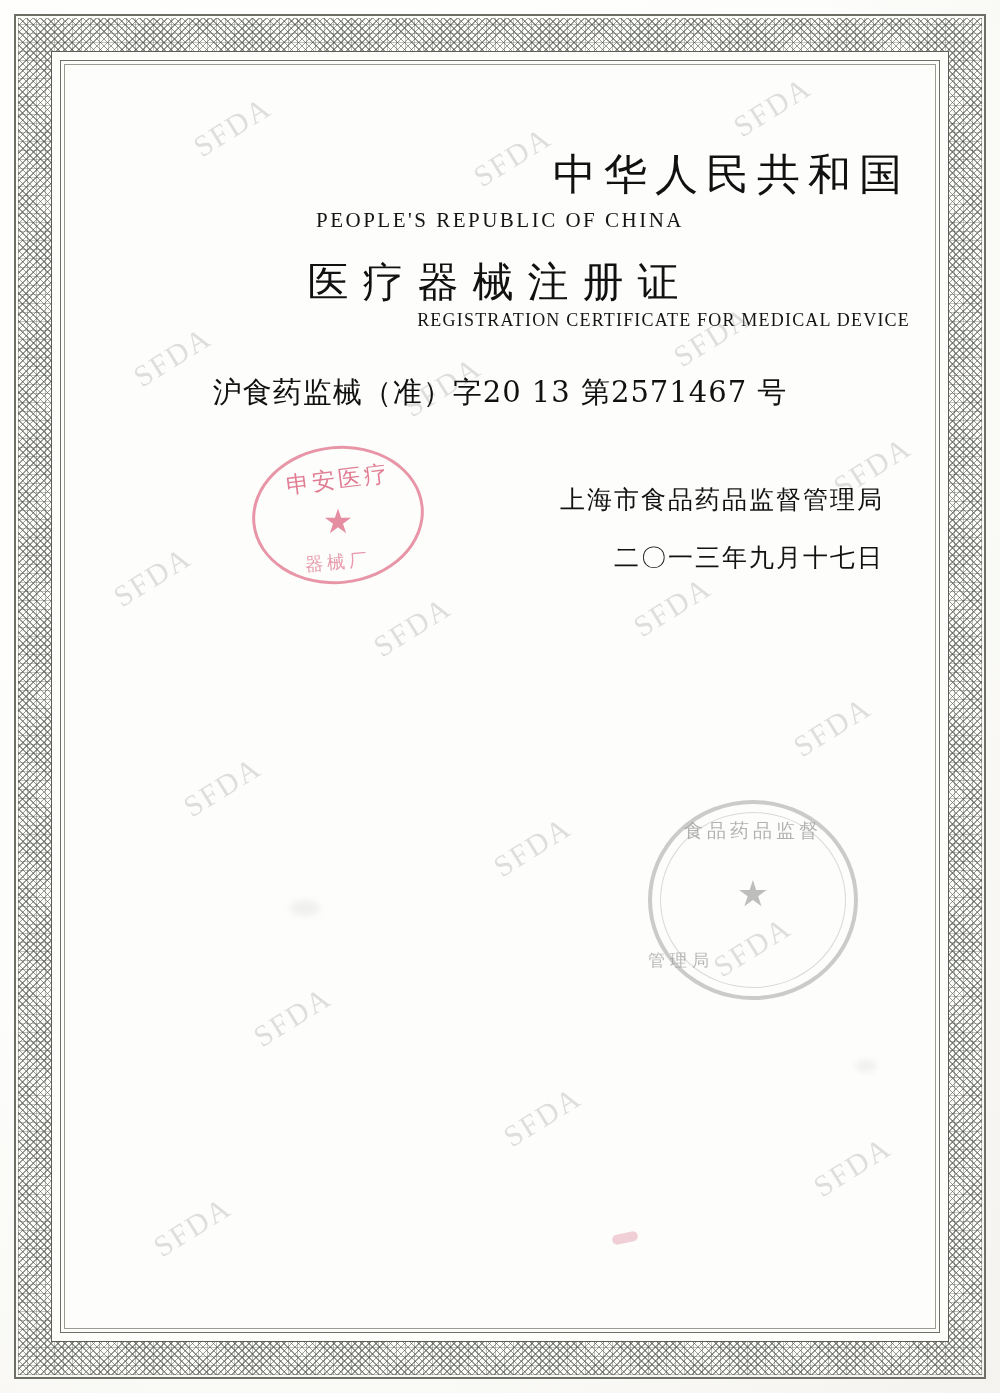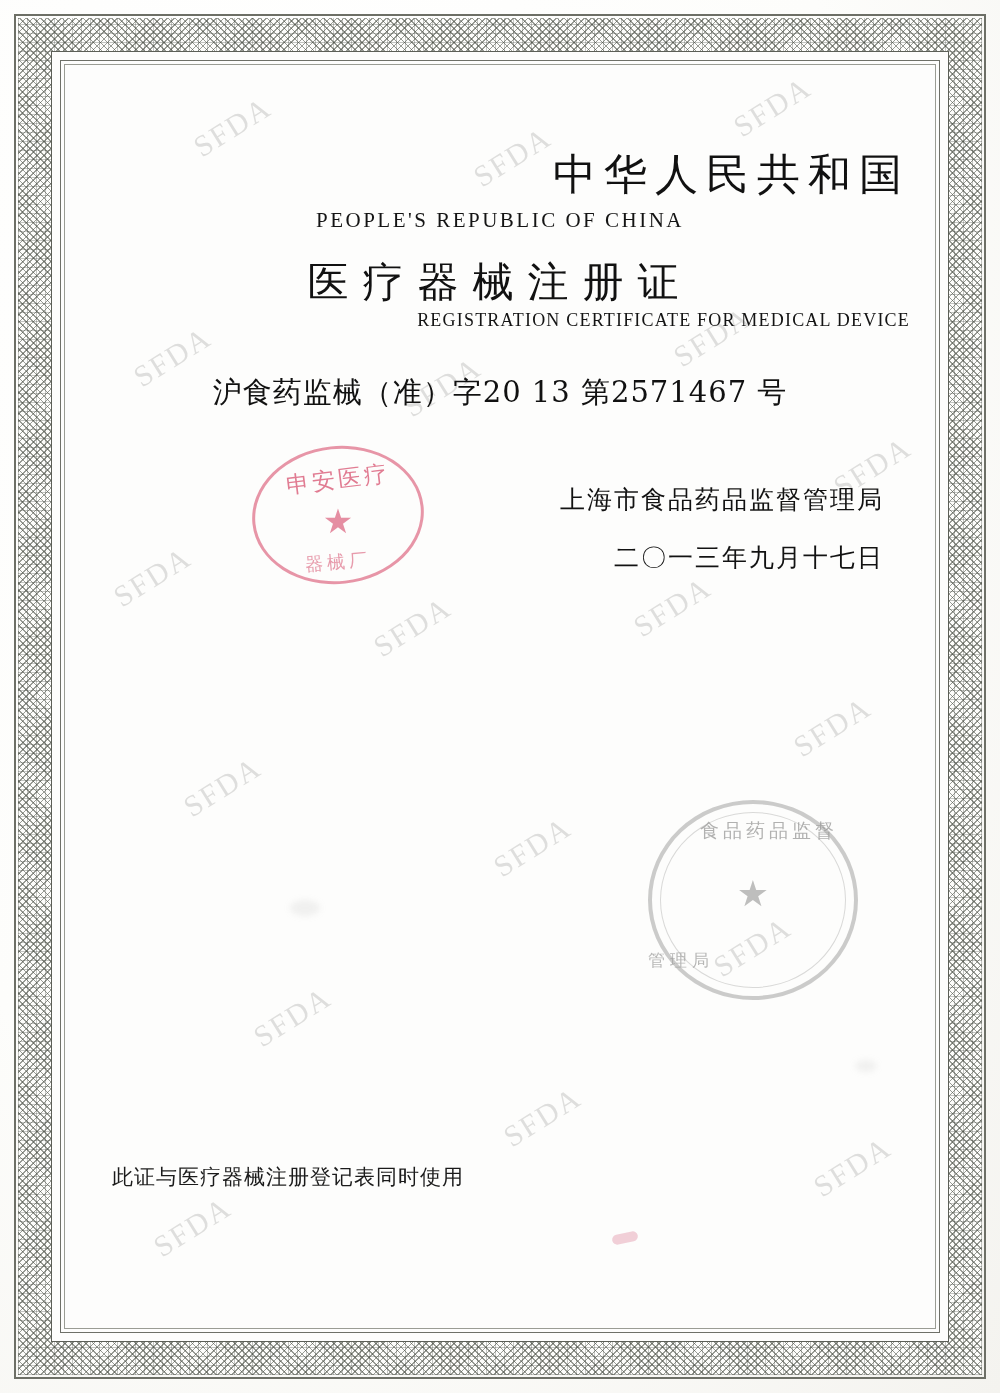--- a/index.html
+++ b/index.html
@@ -251,21 +251,21 @@
   }
   .seal-grey .ring2 {
     position: absolute;
     inset: 12px;
     border: 1px solid rgba(90,90,88,0.40);
     border-radius: 50%;
   }
   .seal-grey .top-arc {
     position: absolute;
     top: 18px;
-    left: 16px;
+    left: 0;
     width: 100%;
     text-align: center;
     font-family: "DejaVu Serif", serif;
     font-size: 19px;
     letter-spacing: 4px;
     color: rgba(70,70,68,0.75);
   }
   .seal-grey .star {
     position: absolute;
     left: 50%;
@@ -350,21 +350,20 @@
     <div class="subtitle-en">REGISTRATION CERTIFICATE FOR MEDICAL DEVICE</div>
 
     <div class="cert-number">沪食药监械（准）字20 13 第2571467 号</div>
 
 
     <div class="signature-block">
       <div>上海市食品药品监督管理局</div>
       <div>二〇一三年九月十七日</div>
     </div>
 
-    <div class="footer-note">此证与医疗器械注册登记表同时使用</div>
   </div>
 
   <div class="seal-red">
     <div class="ring"></div>
     <div class="arc-text">申安医疗</div>
     <div class="star">★</div>
     <div class="bottom-text">器械厂</div>
   </div>
 
   <div class="seal-grey">

